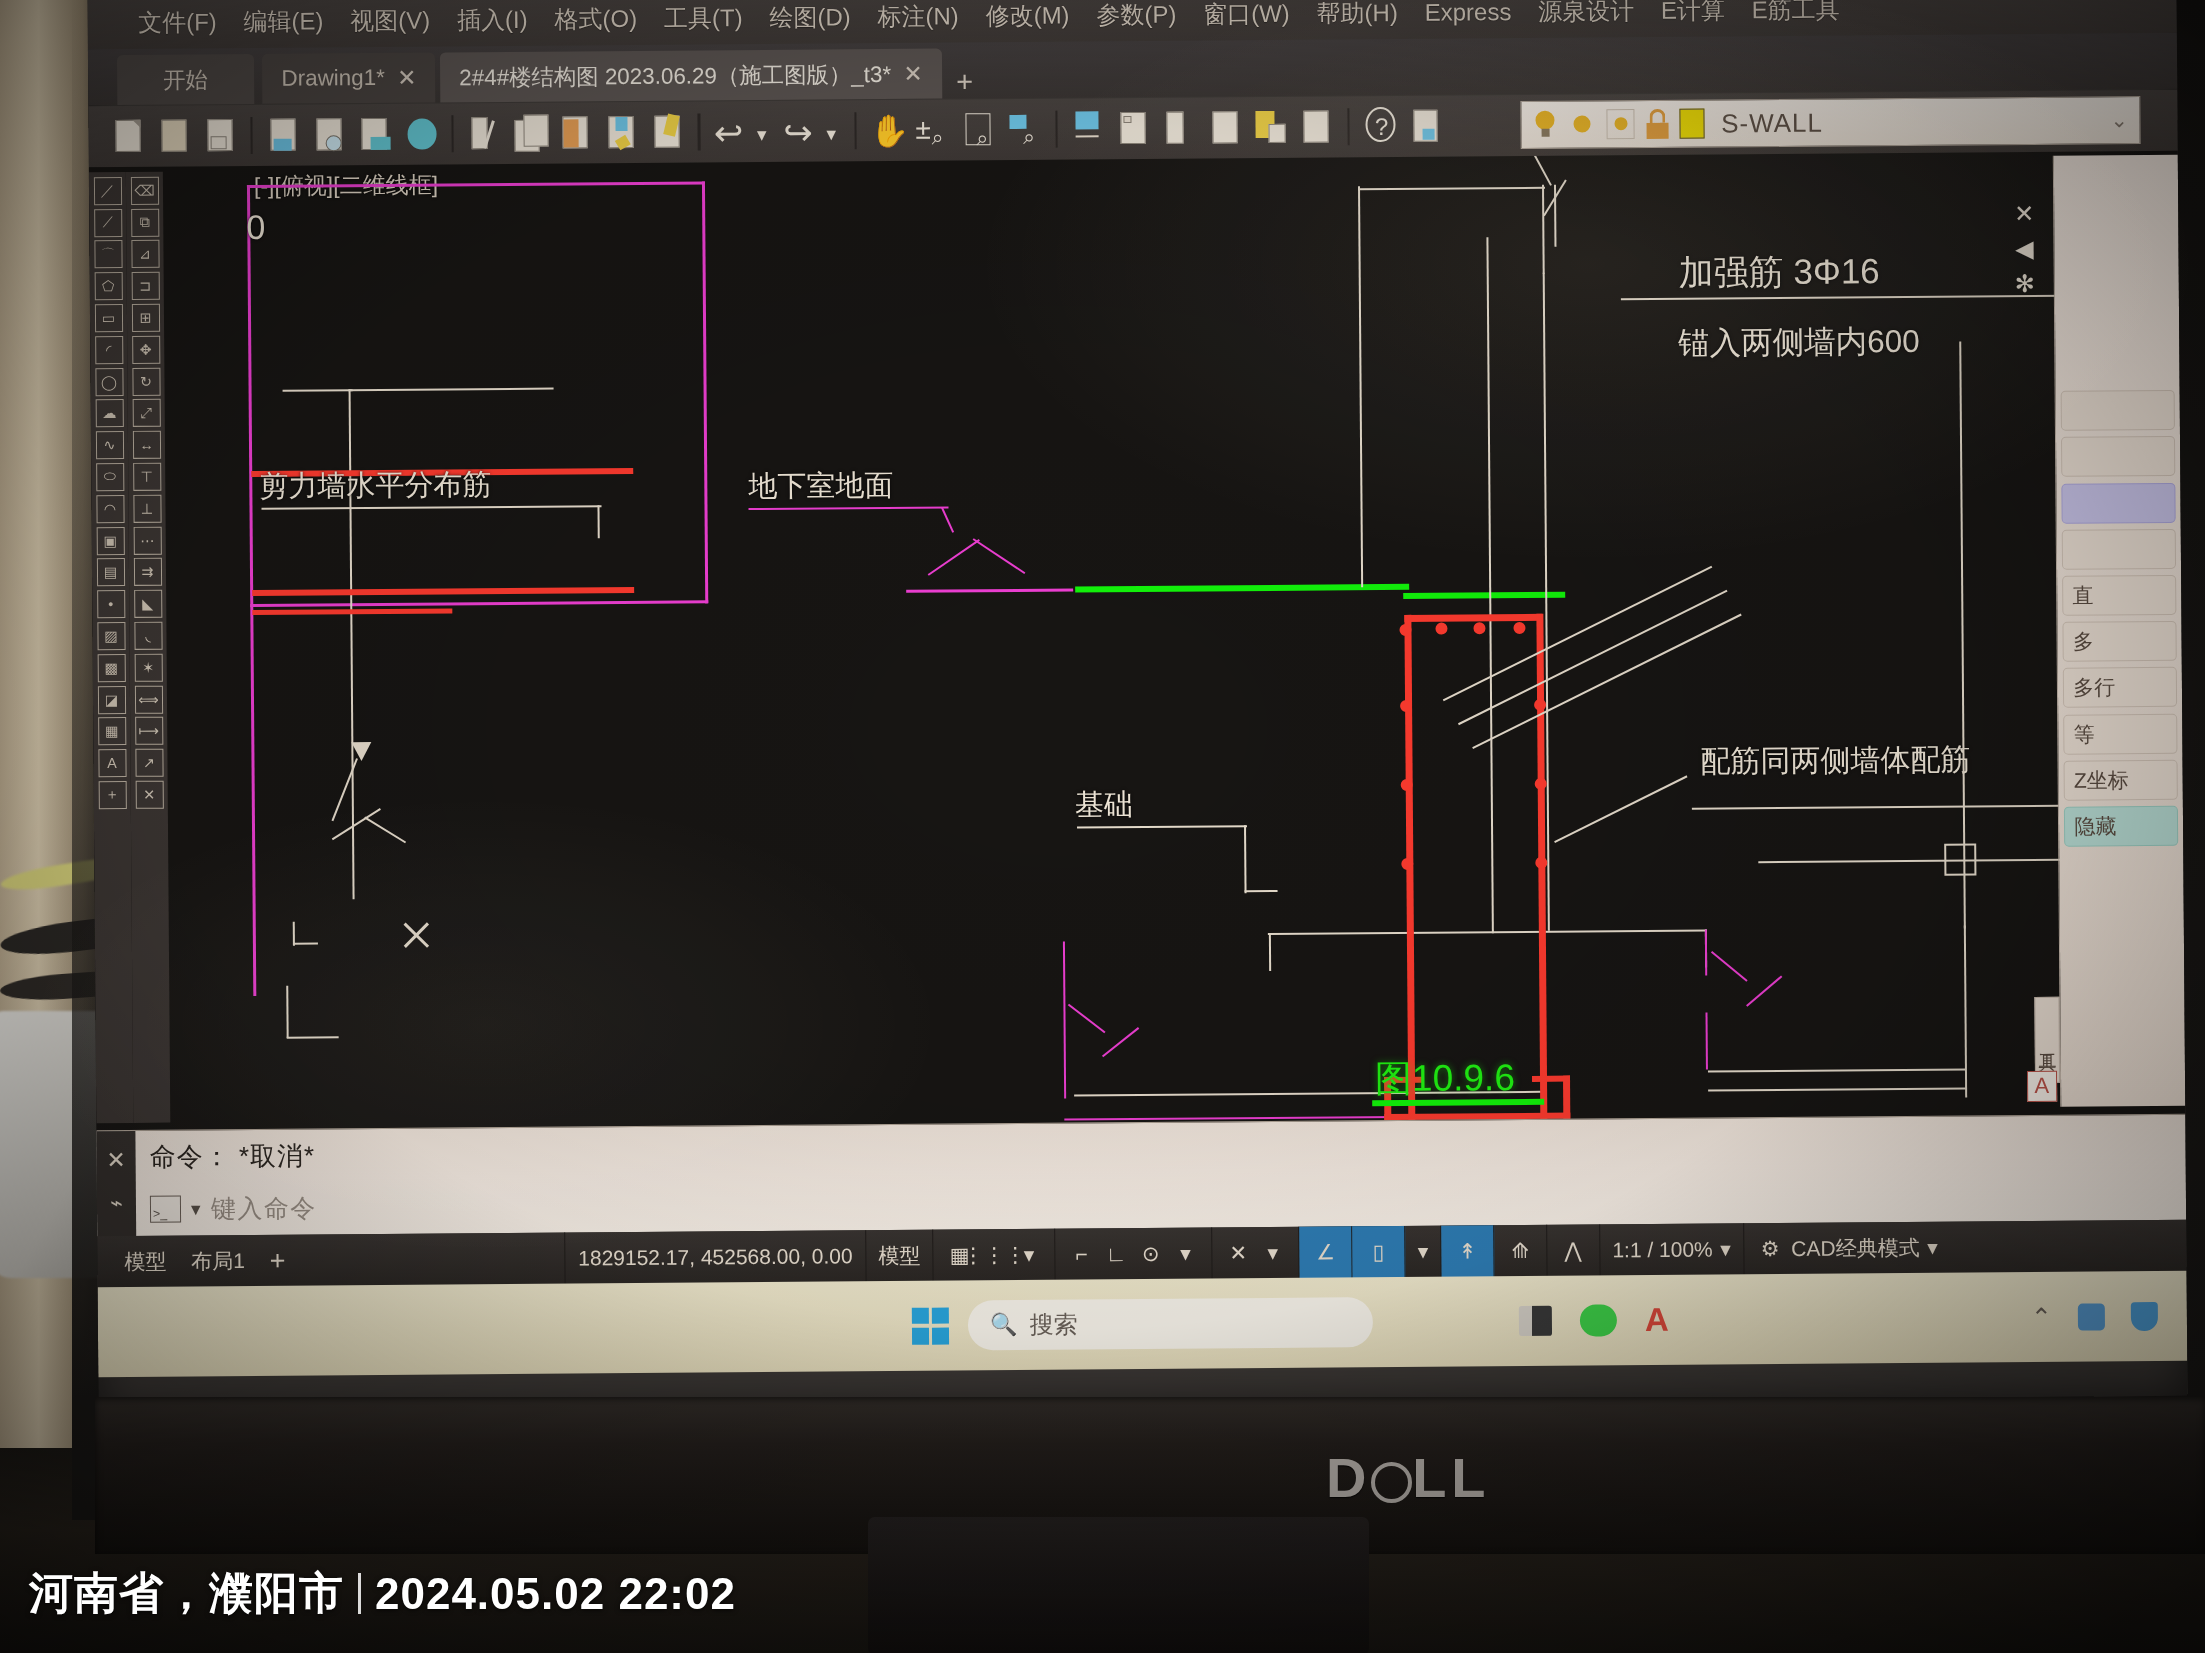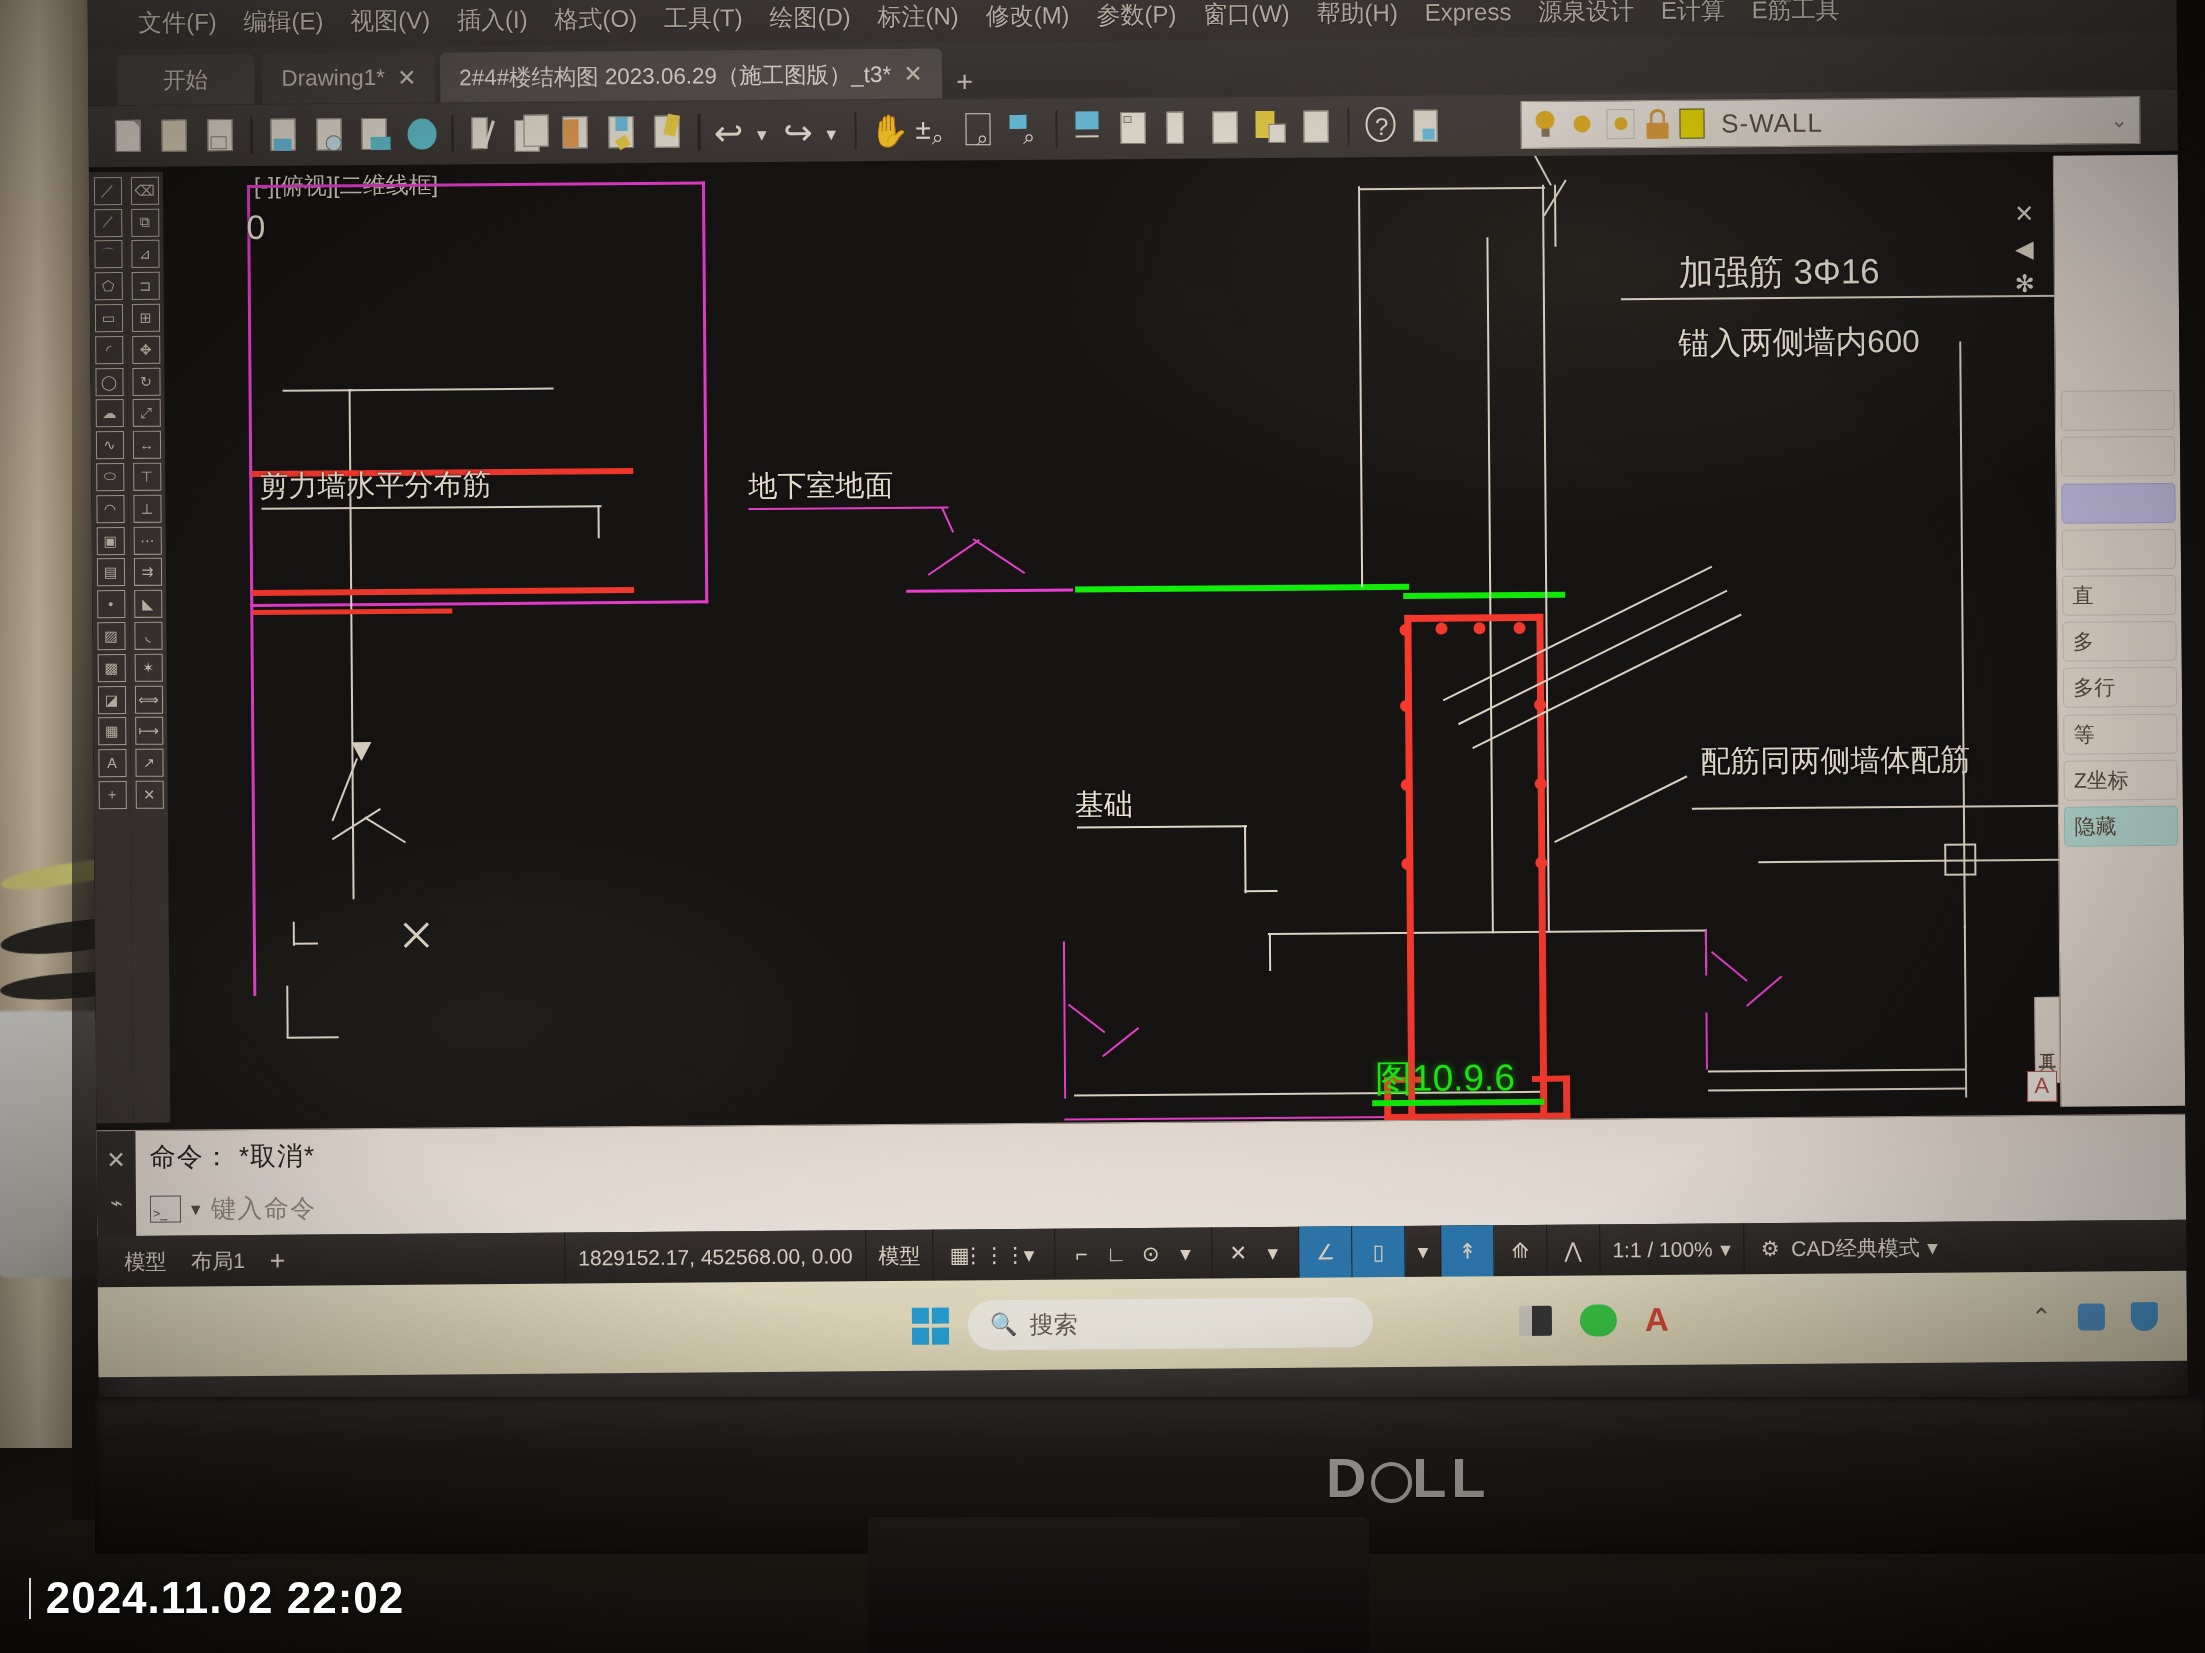--- a/index.html
+++ b/index.html
@@ -644,18 +644,19 @@
   </div>
 
   <div class="bezel-bottom"></div>
   <div class="dell-logo">D<span class="o"></span>LL</div>
   <div class="stand-neck"></div>
 
   <div id="vignette"></div>
   <div id="glare"></div>
 
   <div class="wm">
+    <span>河南省，濮阳市</span>
     <span class="bar"></span>
-    <span>2024.11.02 22:02</span>
+    <span>2024.05.02 22:02</span>
   </div>
 
 </div>
 
 
 </body></html>

